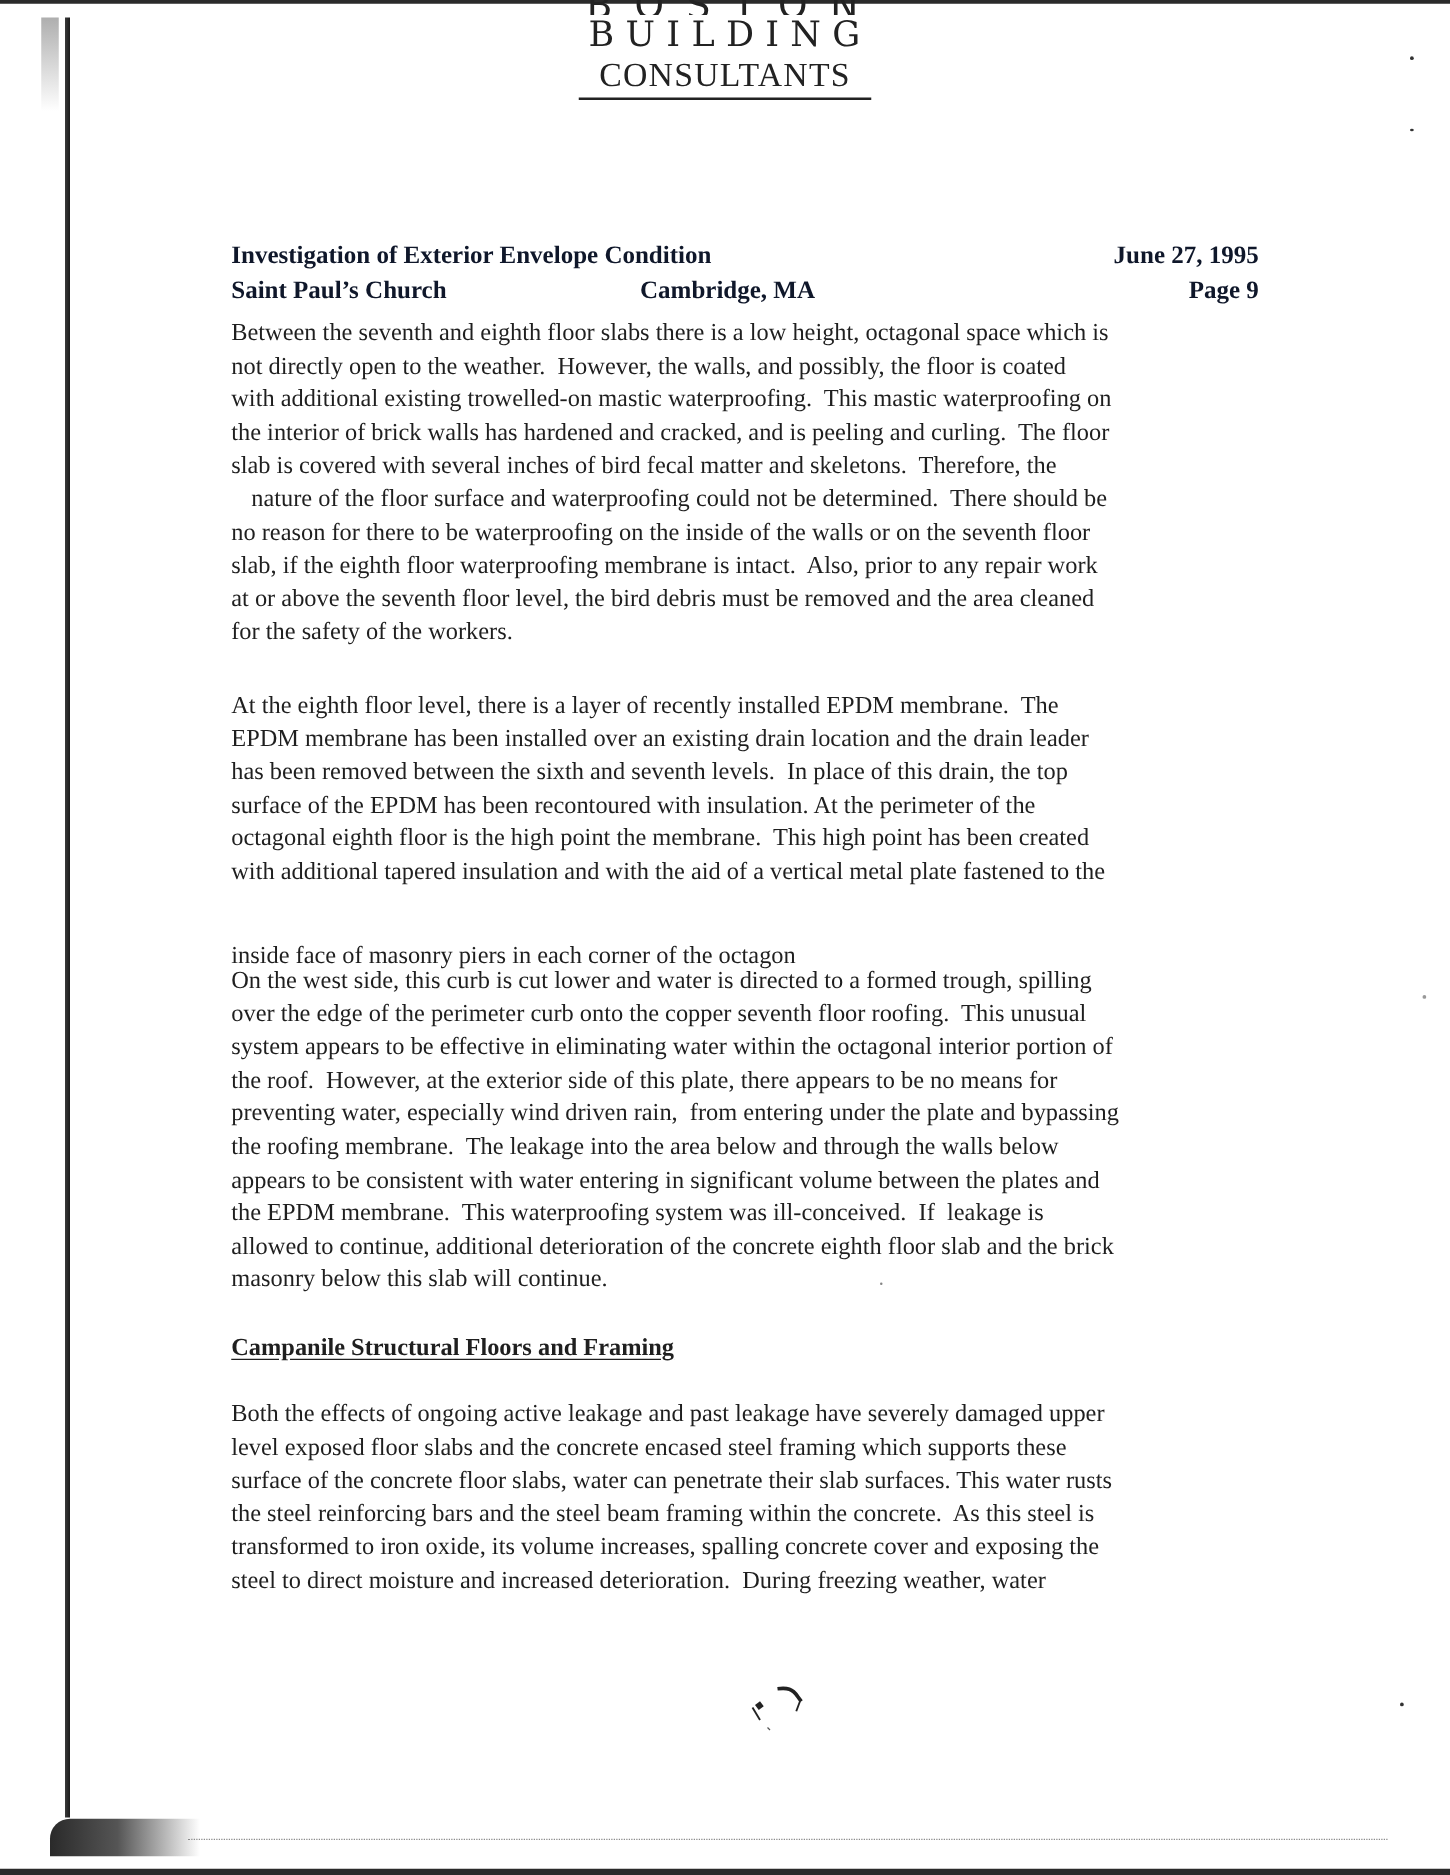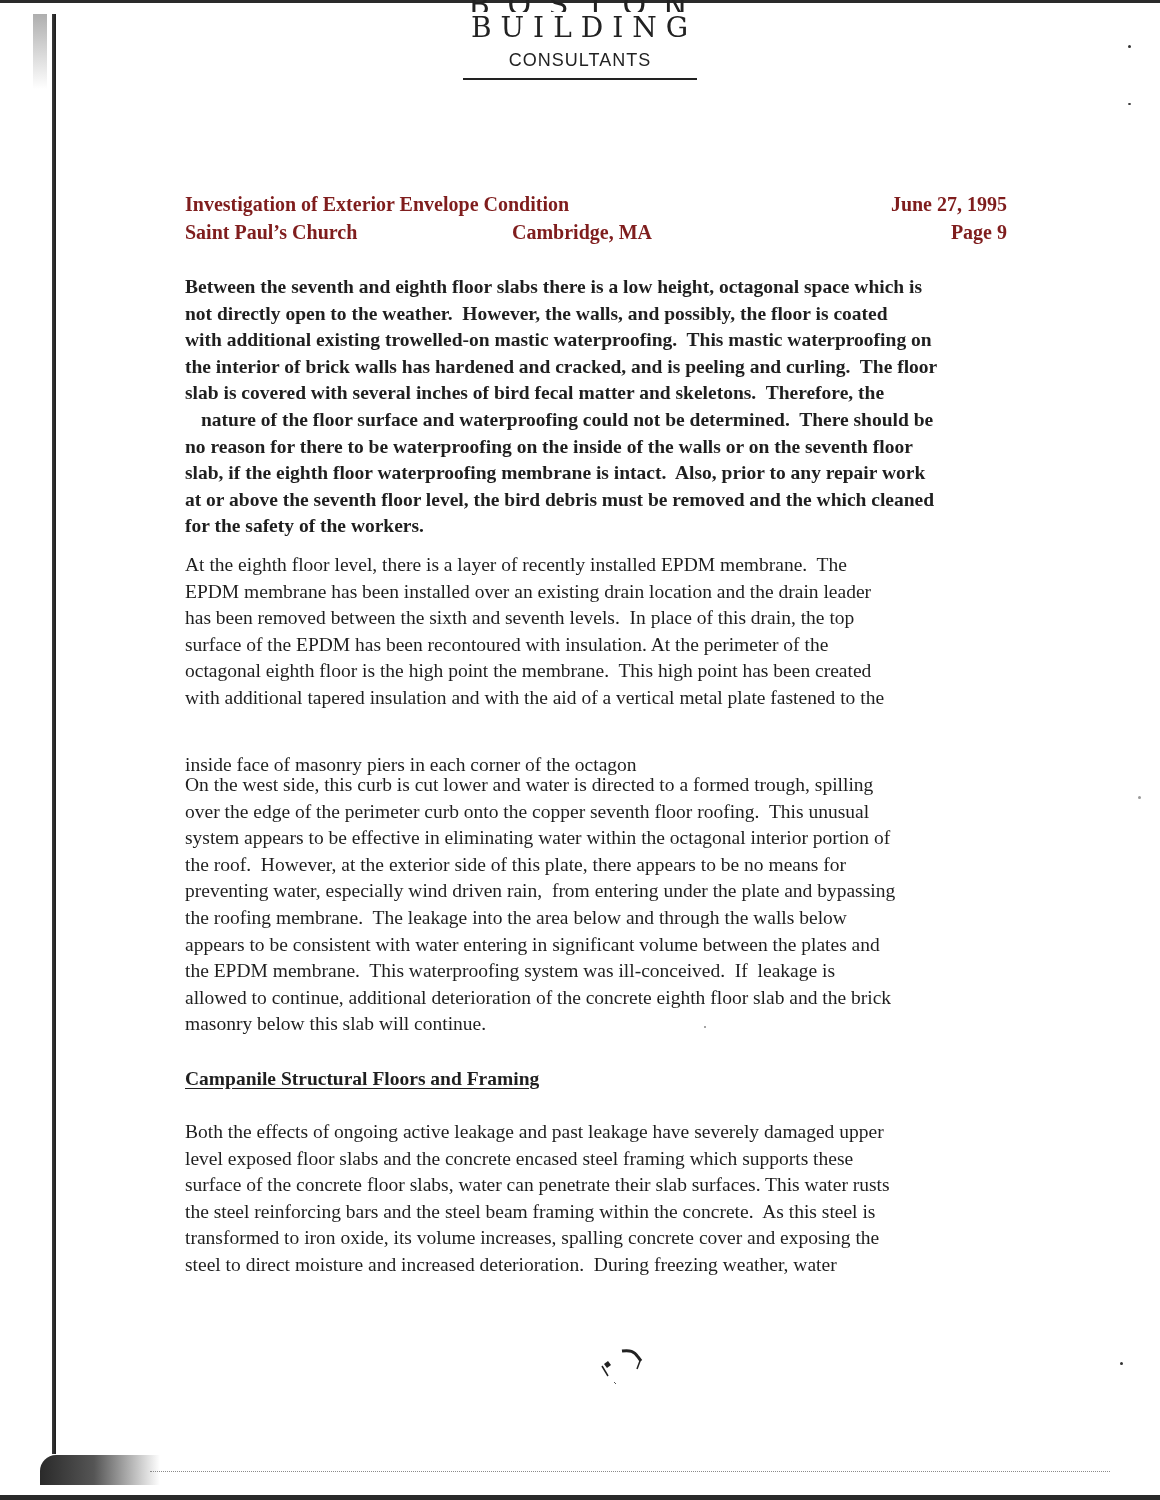--- a/index.html
+++ b/index.html
@@ -53,47 +53,47 @@
       font-size: 30px; letter-spacing: 18px; line-height: 30px;
       height: 22px; overflow: hidden; color: #222;
       margin-top: -10px; padding-left: 14px;
     }
     .lh-mid {
       font-family: "DejaVu Serif", serif;
       font-size: 28px; letter-spacing: 9px; line-height: 32px;
       color: #222; padding-left: 8px;
     }
     .lh-bottom {
-      font-family: Liberation Sans, sans-serif;
-      font-size: 18px; letter-spacing: 1px; line-height: 32px;
+      font-family: Liberation Serif, serif;
+      font-size: 27px; letter-spacing: 1px; line-height: 32px;
       color: #222;
     }
     .lh-rule {
       width: 234px; height: 2px; background: #222; margin: 2px auto 0 auto;
     }
 
     
     .doc-header {
       position: absolute; left: 185px; top: 190px; width: 822px;
       font-family: "Liberation Serif", serif; font-weight: bold;
-      font-size: 20px; line-height: 28px; color: #7f1d1d;
+      font-size: 20px; line-height: 28px; color: #0f172a;
     }
     .hdr-row { position: relative; height: 28px; }
     .hdr-left { position: absolute; left: 0; top: 0; }
     .hdr-mid { position: absolute; left: 327px; top: 0; }
     .hdr-right { position: absolute; right: 0; top: 0; text-align: right; }
 
     
     .body-text {
       position: absolute; left: 185px; width: 830px;
       font-family: "Liberation Serif", serif;
       font-size: 19.5px; line-height: 26.6px; color: #1f1f1f;
       margin: 0;
     }
-    .p1 { top: 274px; font-weight: bold; }
+    .p1 { top: 254px; }
     .p2 { top: 552px; }
     .p3 { top: 772px; }
     .section-heading {
       position: absolute; left: 185px; top: 1066px;
       font-family: "Liberation Serif", serif; font-weight: bold;
       font-size: 19.5px; line-height: 26px; color: #1f1f1f;
       text-decoration: underline; text-underline-offset: 3px;
     }
     .p4 { top: 1119px; }
     .line { display: block; white-space: nowrap; }
@@ -138,21 +138,21 @@
 
 <p class="body-text p1">
   <span class="line" style="white-space: pre;">Between the seventh and eighth floor slabs there is a low height, octagonal space which is</span>
   <span class="line" style="white-space: pre;">not directly open to the weather.  However, the walls, and possibly, the floor is coated</span>
   <span class="line" style="white-space: pre;">with additional existing trowelled-on mastic waterproofing.  This mastic waterproofing on</span>
   <span class="line" style="white-space: pre;">the interior of brick walls has hardened and cracked, and is peeling and curling.  The floor</span>
   <span class="line" style="white-space: pre;">slab is covered with several inches of bird fecal matter and skeletons.  Therefore, the</span>
   <span class="line" style="white-space: pre; margin-left: 16px;">nature of the floor surface and waterproofing could not be determined.  There should be</span>
   <span class="line" style="white-space: pre;">no reason for there to be waterproofing on the inside of the walls or on the seventh floor</span>
   <span class="line" style="white-space: pre;">slab, if the eighth floor waterproofing membrane is intact.  Also, prior to any repair work</span>
-  <span class="line" style="white-space: pre;">at or above the seventh floor level, the bird debris must be removed and the which cleaned</span>
+  <span class="line" style="white-space: pre;">at or above the seventh floor level, the bird debris must be removed and the area cleaned</span>
   <span class="line" style="white-space: pre;">for the safety of the workers.</span>
 </p>
 
 <p class="body-text p2">
   <span class="line" style="white-space: pre;">At the eighth floor level, there is a layer of recently installed EPDM membrane.  The</span>
   <span class="line" style="white-space: pre;">EPDM membrane has been installed over an existing drain location and the drain leader</span>
   <span class="line" style="white-space: pre;">has been removed between the sixth and seventh levels.  In place of this drain, the top</span>
   <span class="line" style="white-space: pre;">surface of the EPDM has been recontoured with insulation. At the perimeter of the</span>
   <span class="line" style="white-space: pre;">octagonal eighth floor is the high point the membrane.  This high point has been created</span>
   <span class="line" style="white-space: pre;">with additional tapered insulation and with the aid of a vertical metal plate fastened to the</span>

